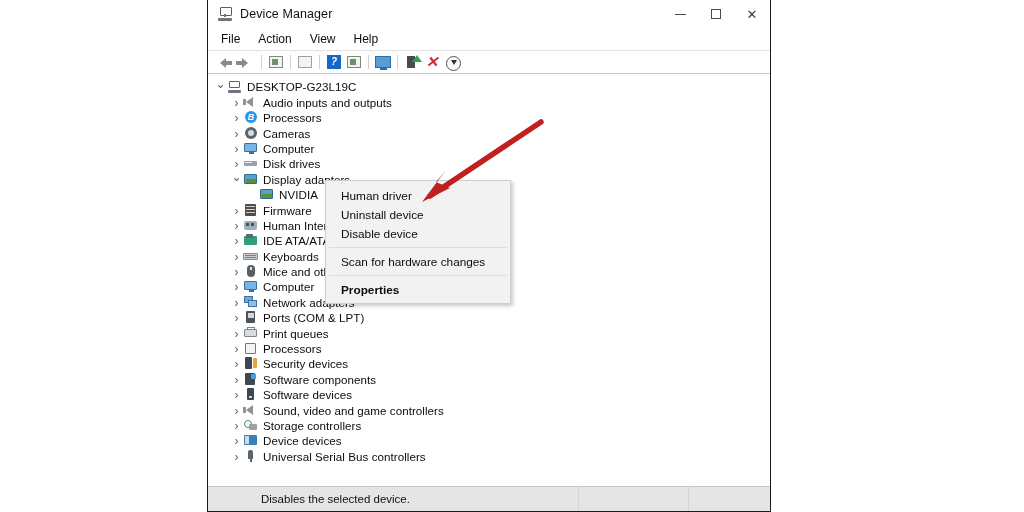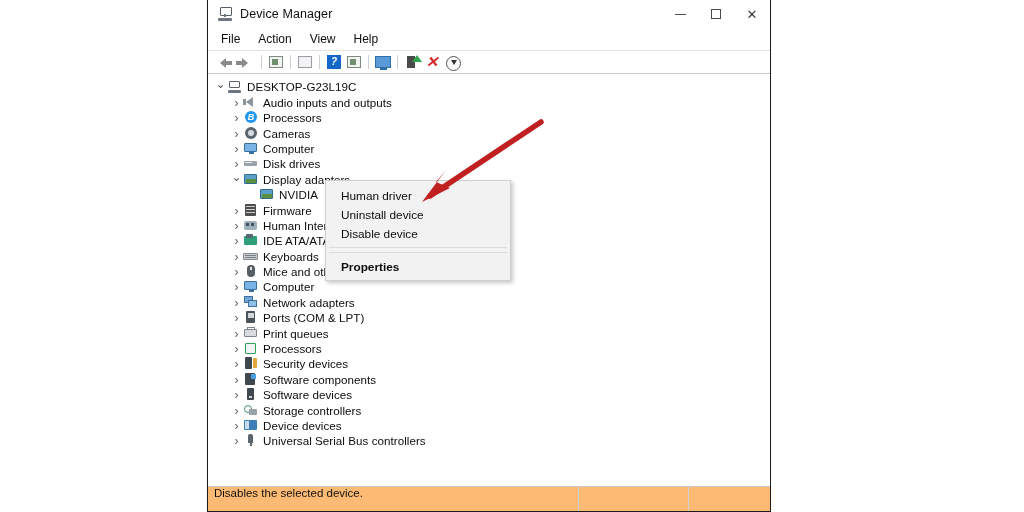--- a/index.html
+++ b/index.html
@@ -145,22 +145,22 @@
   .ctxmenu{
     position:absolute;left:325px;top:180px;width:184px;
     background:#f2f2f2;border:1px solid #cfcfcf;
     box-shadow:2px 2px 4px rgba(0,0,0,.22);z-index:40;padding:5px 0 4px 0;
   }
   .ctxitem{height:19px;display:flex;align-items:center;padding-left:15px;font-size:11.8px;color:#0c0c0c;cursor:default;}
   .ctxitem.bold{font-weight:bold;}
   .ctxsep{height:1px;background:#dcdcdc;margin:4px 3px 4px 3px;}
   
   .statusbar{
-    flex:0 0 24px;height:24px;background:#fdba74;border-top:1px solid #c6c6c6;
-    display:flex;position:relative;
+    flex:0 0 24px;height:24px;background:#e5e5e5;border-top:1px solid #c6c6c6;
+    display:flex;align-items:center;position:relative;padding-left:47px;
   }
   .status-text{font-size:11.5px;color:#101010;padding-left:6px;}
   .status-cell{position:absolute;top:0;height:24px;border-left:1px solid #d3d3d3;}
   
   .redarrow{position:absolute;left:400px;top:110px;width:170px;height:100px;z-index:60;pointer-events:none;}
 </style>
 </head>
 <body>
 
 <div class="window">
@@ -410,20 +410,28 @@
           <span class="chev closed"></span>
           <span class="ticon">
             <i class="ic-swd"></i>
           </span>
           <span class="tlabel">Software devices</span>
         </div>
         <div class="row">
           <span style="width:22px;flex:0 0 22px"></span>
           <span class="chev closed"></span>
           <span class="ticon">
+            <i class="ic-snd"></i>
+          </span>
+          <span class="tlabel">Sound, video and game controllers</span>
+        </div>
+        <div class="row">
+          <span style="width:22px;flex:0 0 22px"></span>
+          <span class="chev closed"></span>
+          <span class="ticon">
             <i class="ic-stor">
               <i class="a"></i>
               <i class="b"></i>
             </i>
           </span>
           <span class="tlabel">Storage controllers</span>
         </div>
         <div class="row">
           <span style="width:22px;flex:0 0 22px"></span>
           <span class="chev closed"></span>
@@ -448,20 +456,21 @@
     <span class="status-cell" style="left:370px;width:110px;"></span>
     <span class="status-cell" style="left:480px;width:82px;"></span>
   </div>
 </div>
 
 <div class="ctxmenu" id="ctxmenu">
     <div class="ctxitem">Human driver</div>
     <div class="ctxitem">Uninstall device</div>
     <div class="ctxitem">Disable device</div>
     <div class="ctxsep"></div>
+    <div class="ctxitem">Scan for hardware changes</div>
     <div class="ctxsep"></div>
     <div class="ctxitem bold">Properties</div>
   </div>
 
 <svg class="redarrow" viewBox="0 0 170 100">
   <g id="arrow-g">
     <path d="M141 12 L30 86" stroke="#c0201f" stroke-width="5.5" stroke-linecap="round" fill="none"></path>
     <path d="M22 92 L50 78 L36 72 L46 60 Z" fill="#c0201f"></path>
   </g>
 </svg>

